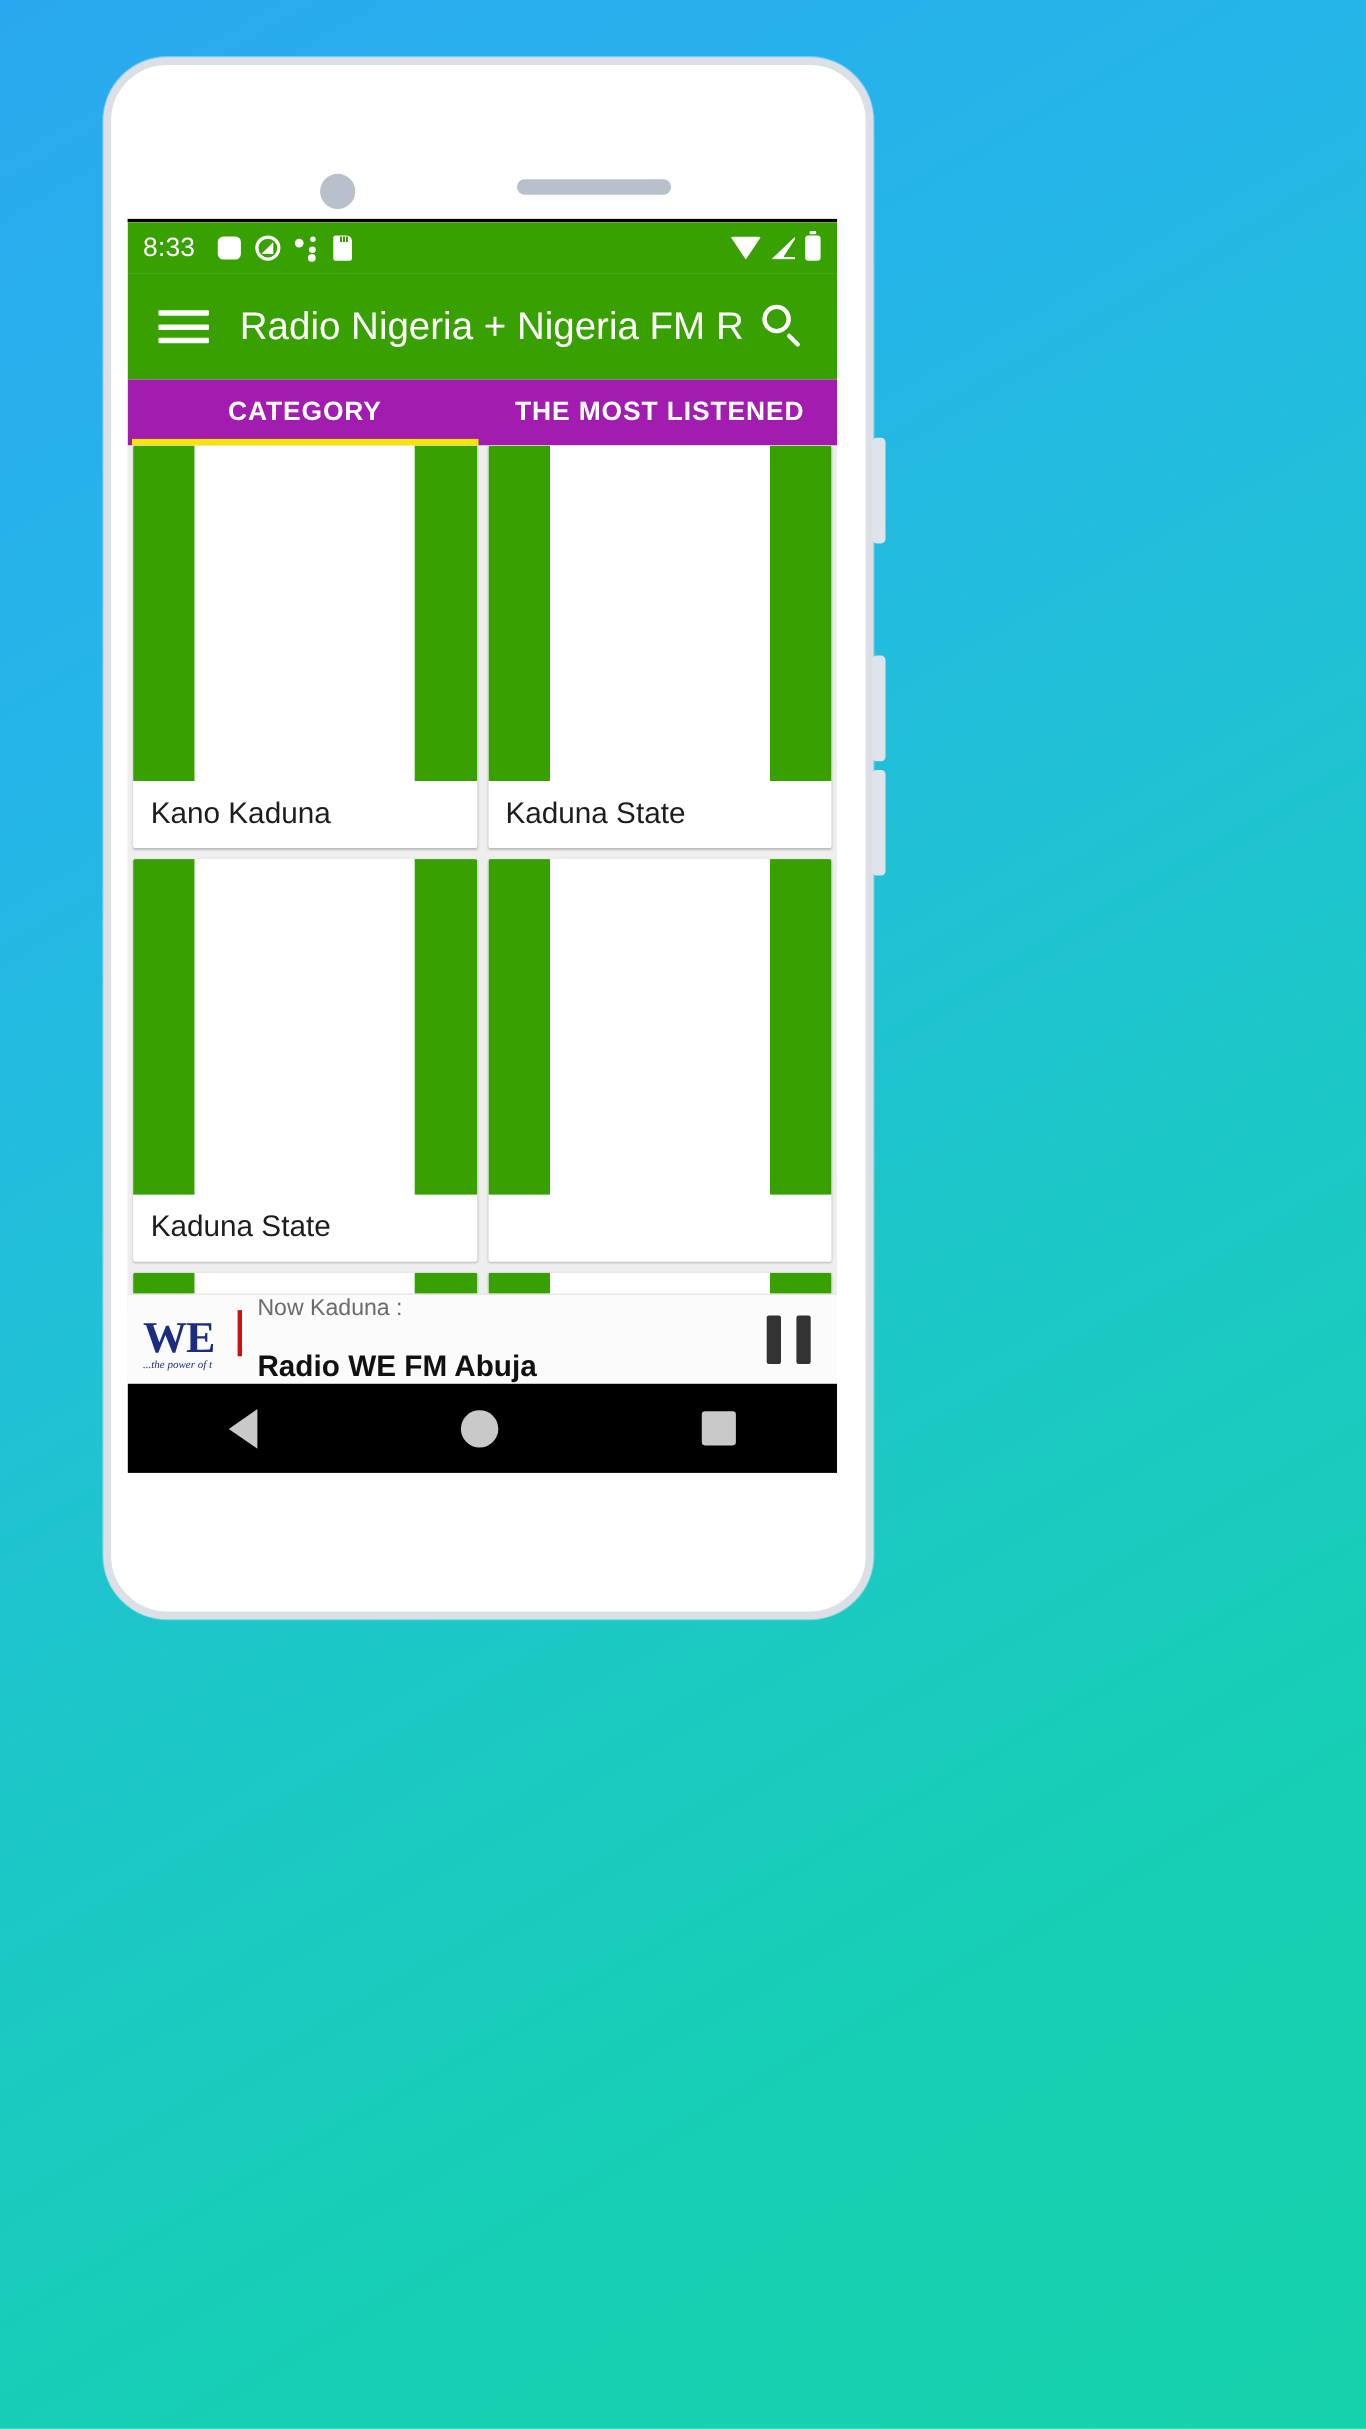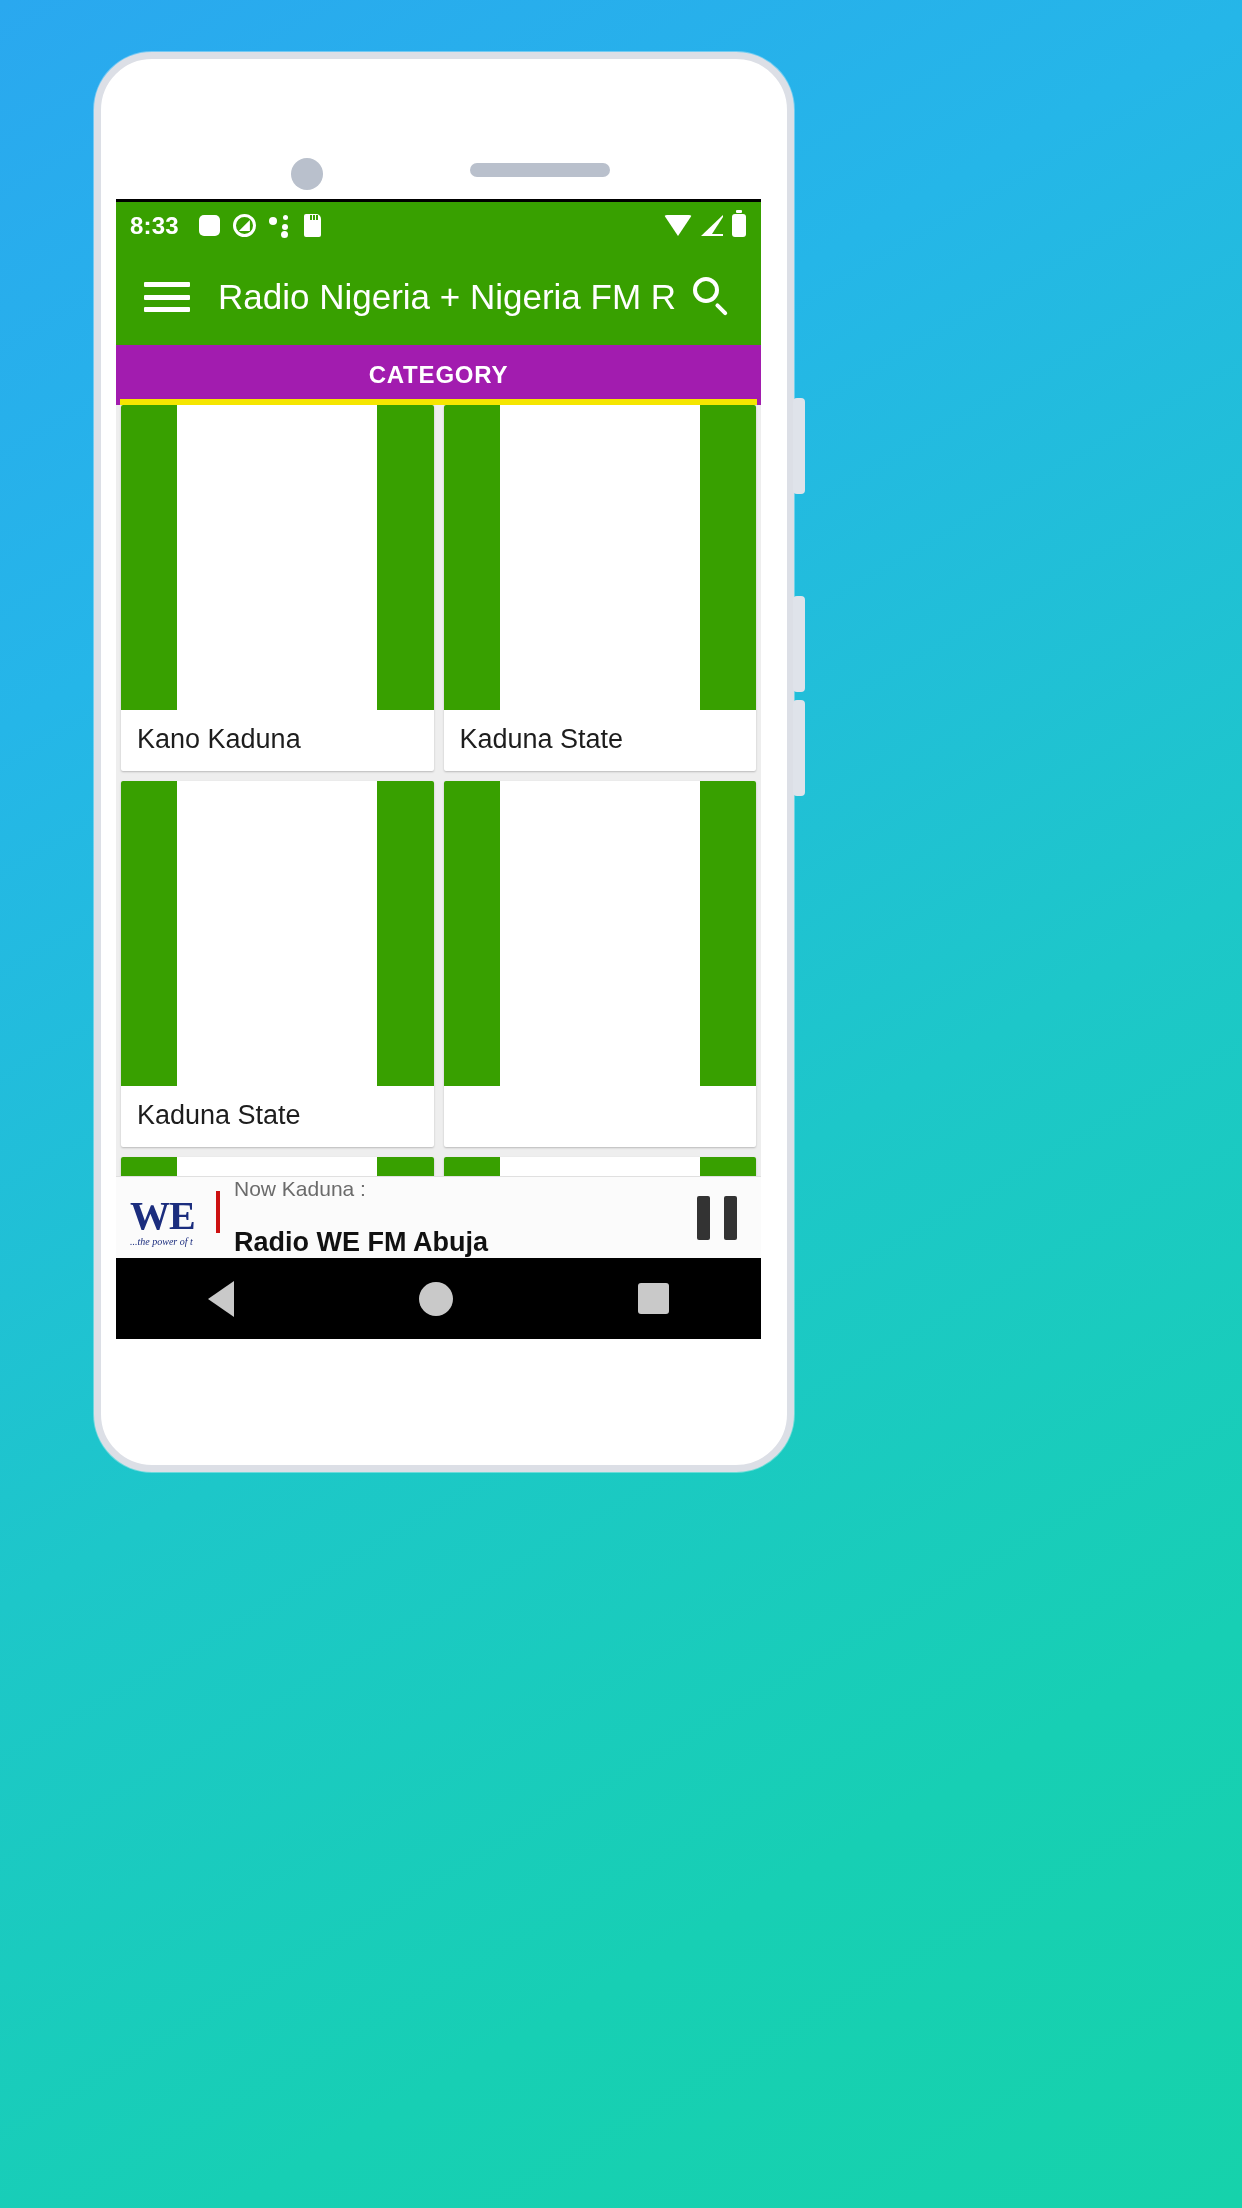--- a/index.html
+++ b/index.html
@@ -93,21 +93,21 @@
     height: 47px;
     background: #38a000;
     display: flex;
     align-items: center;
     padding: 0 15px 0 14px;
     box-sizing: border-box;
   }
   #status-time {
     color: #fff;
     font-size: 24px;
-    font-weight: 700;
+    font-weight: 400;
     letter-spacing: 0.2px;
     text-align: center;
   }
   .status-icons-left {
     display: flex;
     align-items: center;
     gap: 13px;
     margin-left: 20px;
   }
   .status-icons-right {
@@ -481,20 +481,23 @@
         <span></span>
     </div>
     <div id="app-title">Radio Nigeria + Nigeria FM R...</div>
     <div id="search-button"></div>
   </div>
 
   <div id="tab-bar">
     <div class="tab active">
       <span>CATEGORY</span>
     </div>
+    <div class="tab">
+      <span>THE MOST LISTENED</span>
+    </div>
   </div>
 
   <div id="content">
     <div id="grid">
 
       <div class="card">
         <div class="card-image">
           <div class="flag-band flag-green" style="width:18%"></div>
           <div class="flag-band flag-white" style="width:64%"></div>
           <div class="flag-band flag-green" style="width:18%"></div>

